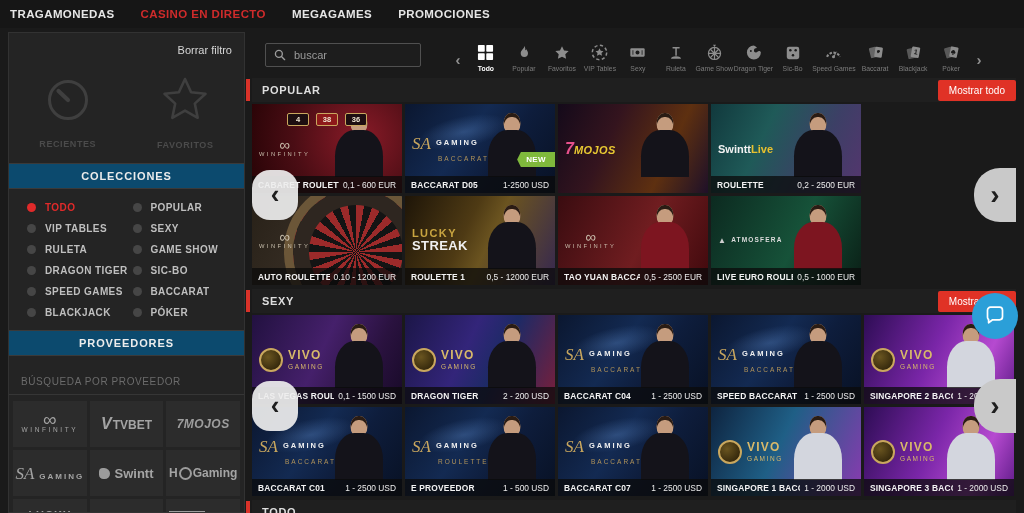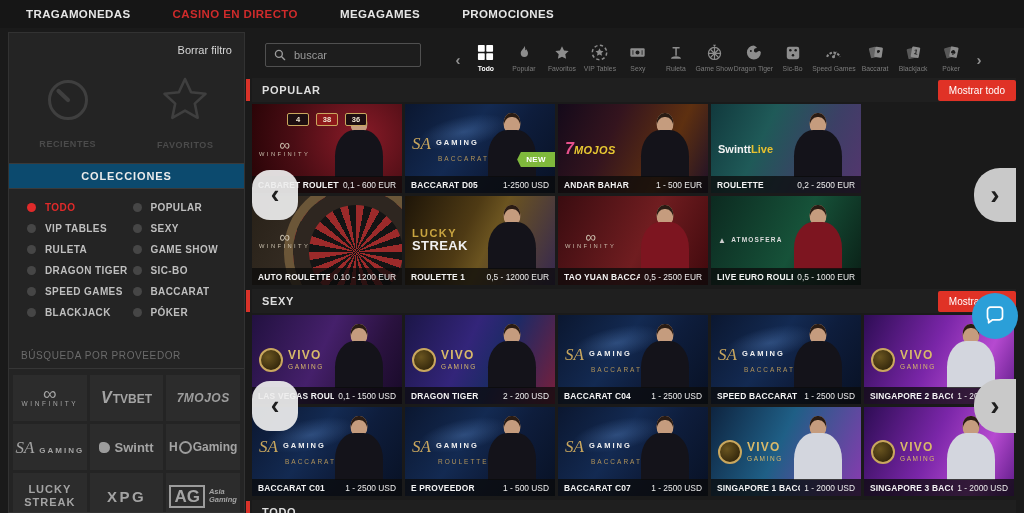--- a/index.html
+++ b/index.html
@@ -2,21 +2,21 @@
 <html><head>
 <meta charset="utf-8">
 <style>
   html,body{margin:0;padding:0;background:#181818;width:1024px;height:513px;overflow:hidden;
     font-family:"Liberation Sans",sans-serif;-webkit-font-smoothing:antialiased;}
   #stage{position:absolute;inset:0;width:1024px;height:513px;background:#1a1a1a;}
 
   
   .topnav{position:absolute;top:0;left:0;width:100%;height:28px;background:#161616;
     display:flex;align-items:center;gap:26px;padding-left:10px;box-sizing:border-box;}
-  .nav-item{font-size:11.5px;font-weight:bold;color:#e6e6e6;letter-spacing:.4px;cursor:pointer;white-space:nowrap;margin-left:16px;}
+  .nav-item{font-size:11.5px;font-weight:bold;color:#e6e6e6;letter-spacing:.4px;cursor:pointer;white-space:nowrap;}
   .nav-item.active{color:#cf2b2b;}
 
   
   .sidebar{position:absolute;left:8px;top:32px;width:237px;bottom:0;background:#242424;
     border:1px solid #323232;box-sizing:border-box;overflow:hidden;}
   .filter-head{height:26px;display:flex;justify-content:flex-end;align-items:center;padding:4px 12px 0 0;}
   .clear-filter{font-size:11px;color:#d6d6d6;cursor:pointer;}
   .quick{display:flex;height:100px;}
   .quick-item{flex:1;display:flex;flex-direction:column;align-items:center;justify-content:center;gap:12px;cursor:pointer;color:#3f3f3f;}
   .quick-label{font-size:9px;font-weight:bold;color:#4b4b4b;letter-spacing:.6px;}
@@ -240,20 +240,21 @@
   </div>
         <div class="coll-item">
     <span class="coll-bullet"></span>
     <span class="coll-label">BLACKJACK</span>
   </div>
         <div class="coll-item">
     <span class="coll-bullet"></span>
     <span class="coll-label">PÓKER</span>
   </div>
       </div>
+    <div class="side-title">PROVEEDORES</div>
     <div class="prov-search">BÚSQUEDA POR PROVEEDOR</div>
     <div class="providers" id="providers-grid">
         <div class="prov-cell">
           <div class="pv pv-winf">
             <div class="mk">∞</div>
             <div class="tx">WINFINITY</div>
           </div>
         </div>
         <div class="prov-cell">
           <div class="pv pv-tvbet"><span class="v">V</span>TVBET</div>
@@ -478,24 +479,20 @@
       <span class="g-name">BACCARAT D05</span>
       <span class="g-stakes">1-2500 USD</span>
     </div>
   <div class="badge">NEW</div>
               </div>
               <div class="card">
     <div class="art th-amber">
                   <div class="clg clg-mojos"><span class="n7">7</span><span class="mo">MOJOS</span></div>
                   <div class="person"></div>
                 </div>
-    <div class="label-bar">
-      <span class="g-name">ANDAR BAHAR</span>
-      <span class="g-stakes">1 - 500 EUR</span>
-    </div>
   </div>
               <div class="card">
     <div class="art th-teal">
                   <div class="clg clg-swintt">Swintt<span class="lv">Live</span></div>
                   <div class="person"></div>
                 </div>
     <div class="label-bar">
       <span class="g-name">ROULETTE</span>
       <span class="g-stakes">0,2 - 2500 EUR</span>
     </div>

